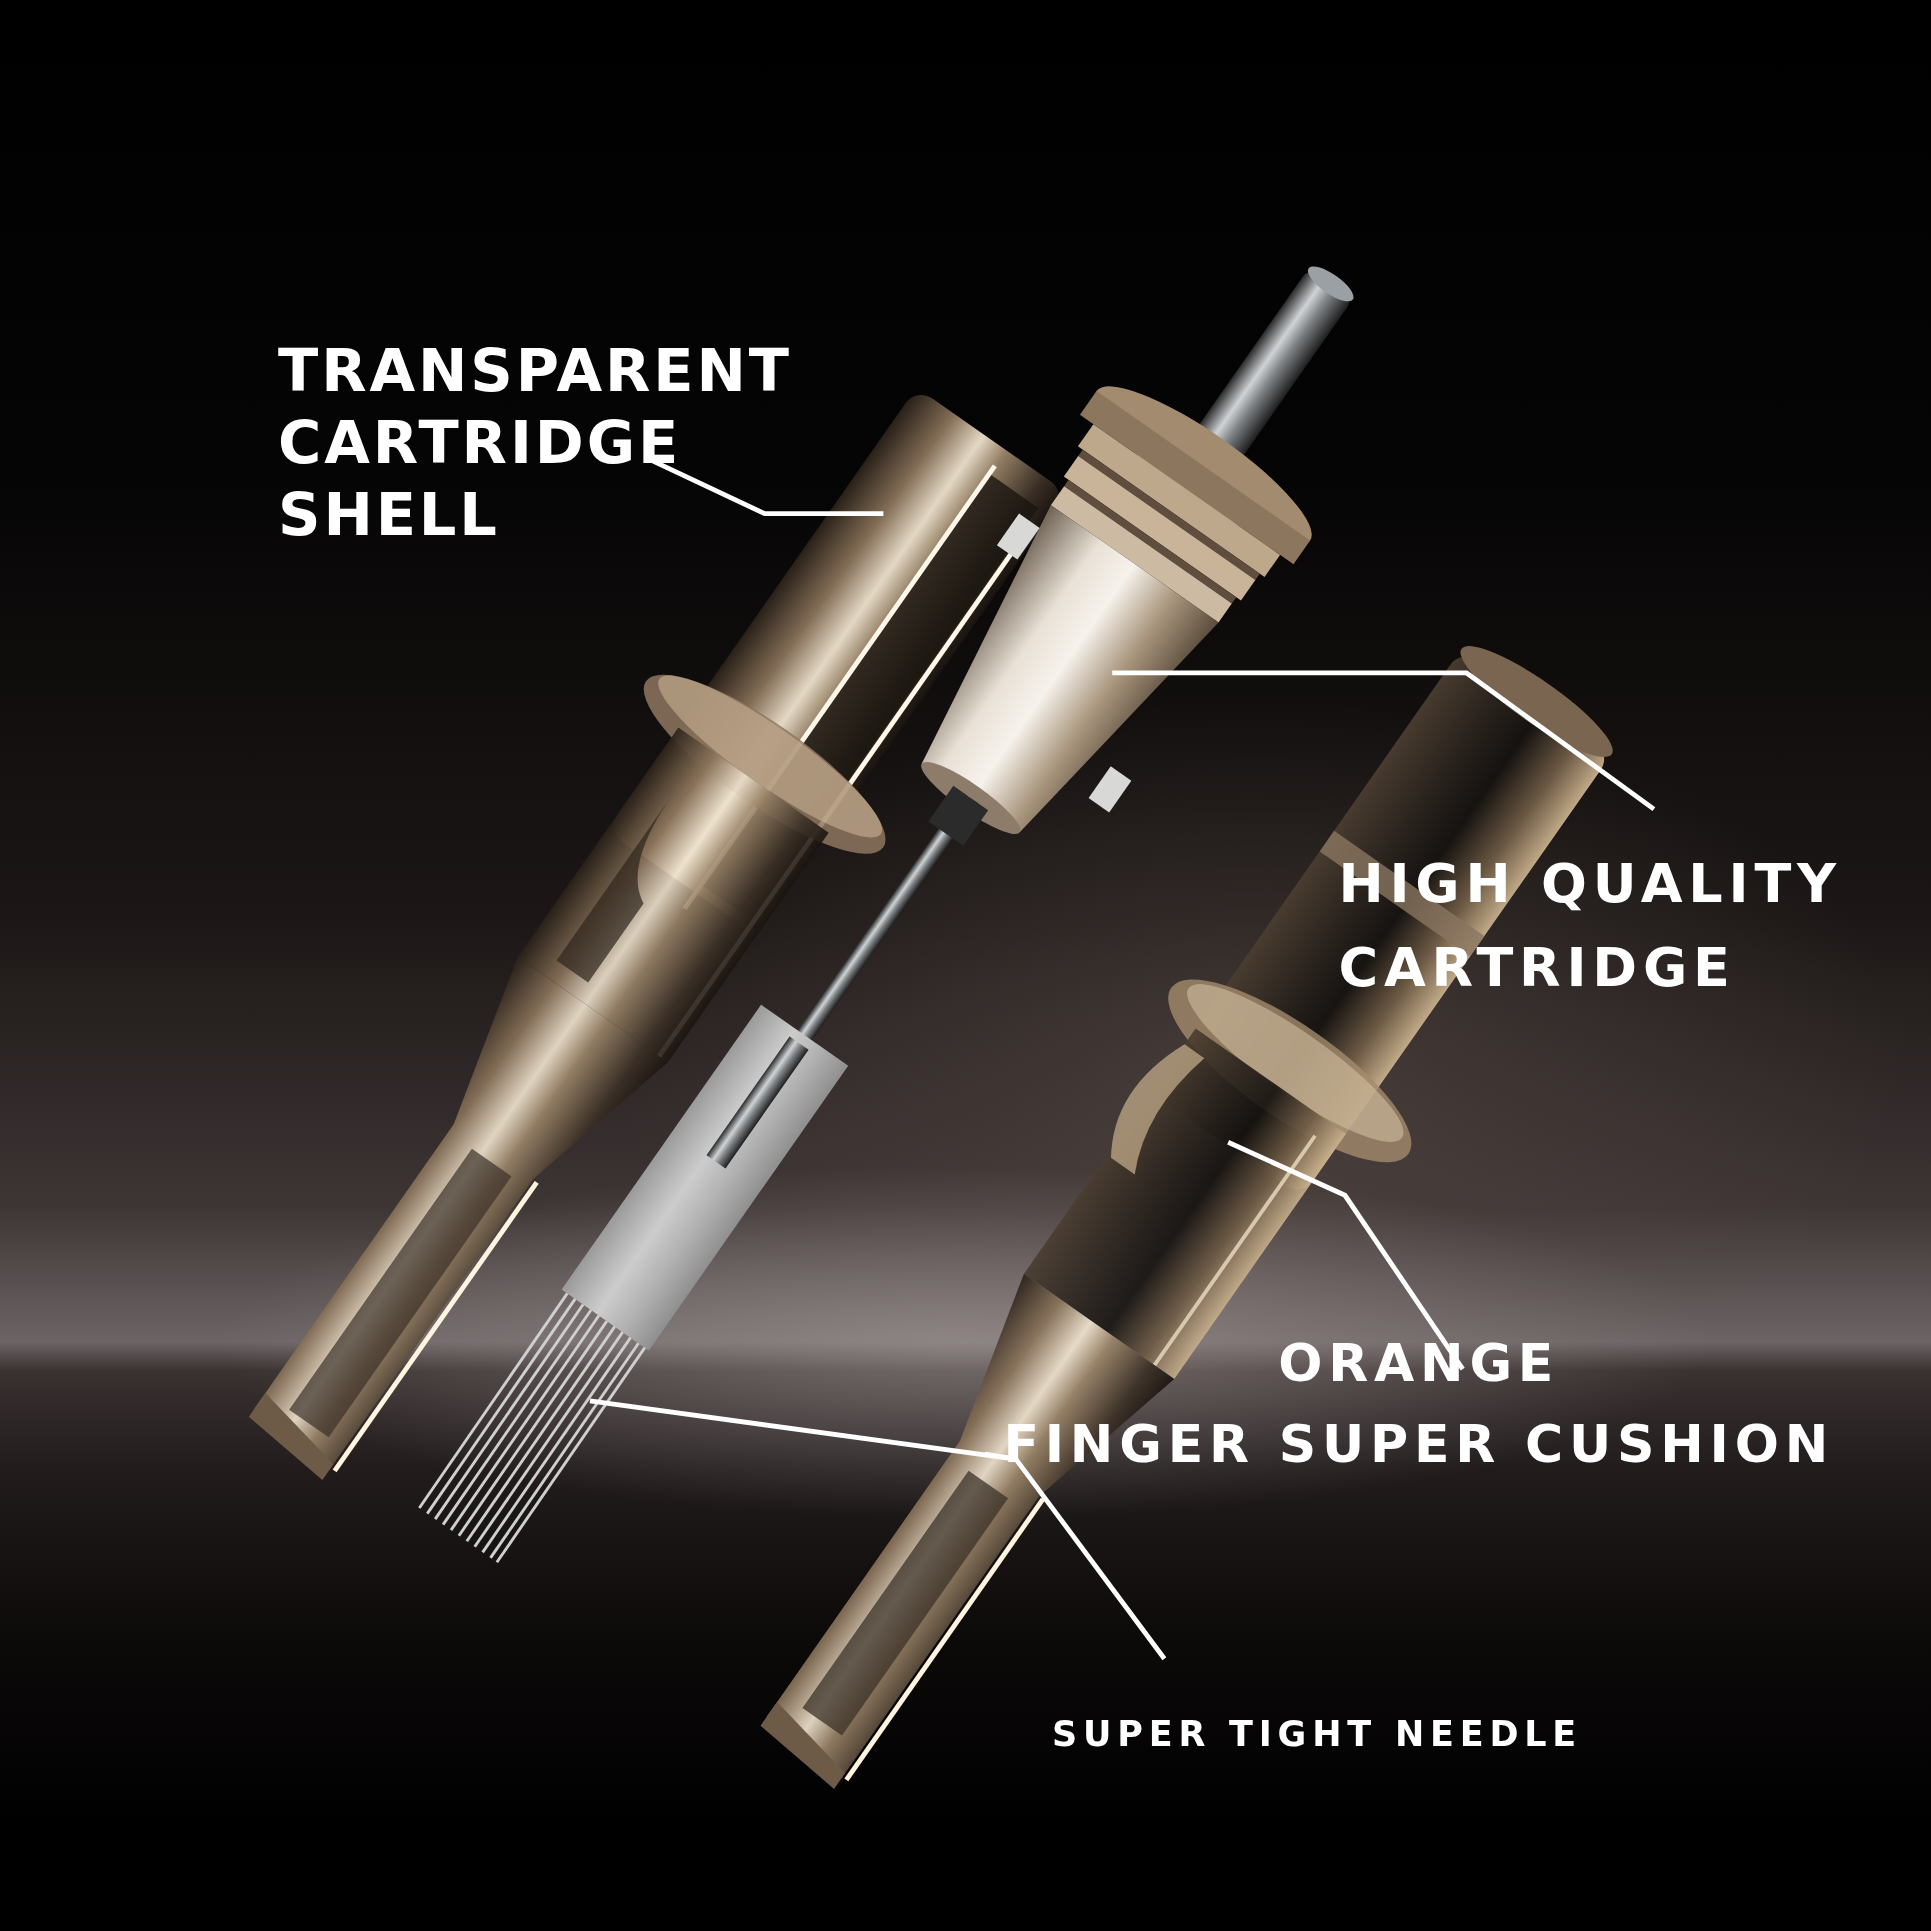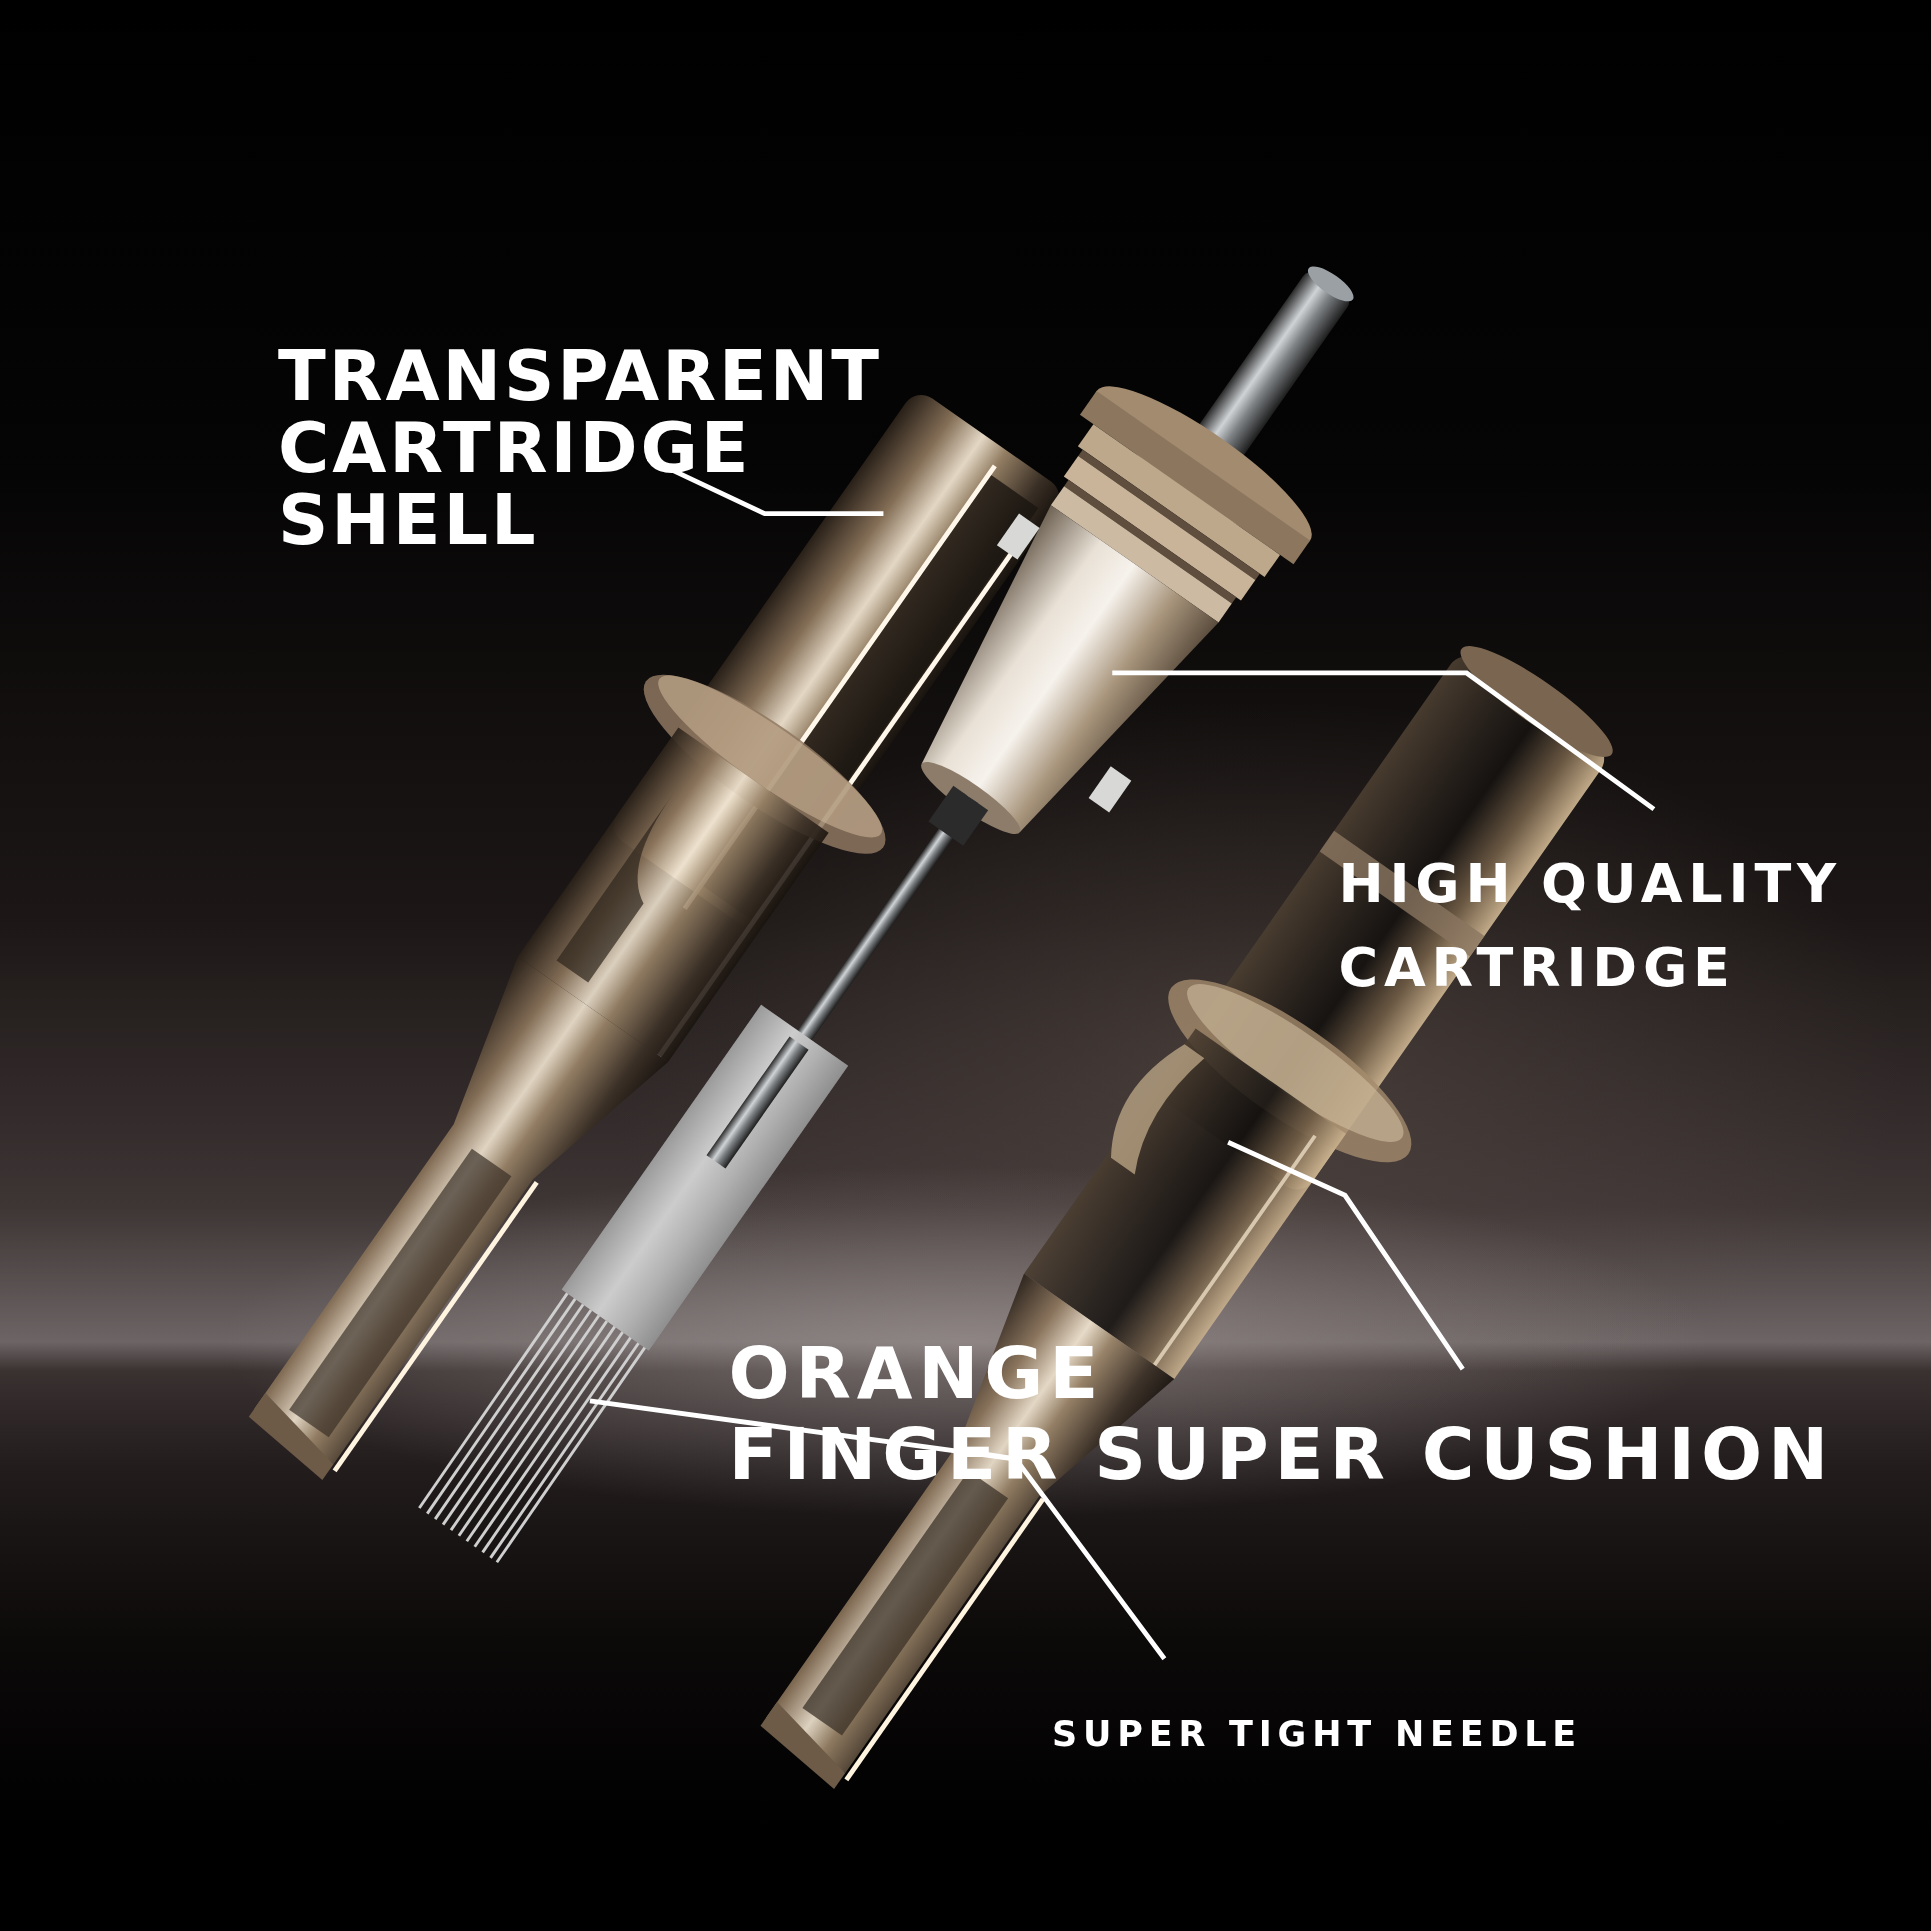--- a/index.html
+++ b/index.html
@@ -10,25 +10,25 @@
       radial-gradient(ellipse 869px 483px at 1255px 1062px, rgba(90,78,72,0.55), rgba(0,0,0,0) 75%),
       linear-gradient(to bottom, #000 0px, #060505 483px, #1c1716 917px, #3e3535 1207px, #6d6565 1342px, #3a3131 1371px, #221c1c 1468px, #0c0909 1641px, #000 1834px);
     font-family: "DejaVu Sans", sans-serif;
   }
   #stage svg.art { position:absolute; left:0; top:0; width:1931px; height:1931px; }
   .label {
     position:absolute; color:#fff; font-family:"DejaVu Sans", sans-serif;
     font-weight:bold; letter-spacing:3.9px; line-height:1; white-space:nowrap;
   }
   .label .line { display:block; }
-  #label-shell { left:278px; top:341px; font-size:70px; letter-spacing:2.9px; }
+  #label-shell { left:278px; top:341px; font-size:59px; letter-spacing:2.9px; }
   #label-shell .line { height:72px; }
   #label-silicone { right:89px; top:857px; font-size:54px; text-align:left; letter-spacing:5.8px; }
   #label-silicone .line { height:84px; }
-  #label-finger { right:97px; top:1337px; font-size:72px; text-align:left; letter-spacing:5.8px; }
+  #label-finger { right:97px; top:1337px; font-size:52px; text-align:center; letter-spacing:5.8px; }
   #label-finger .line { height:81px; }
   #label-needle { left:1052px; top:1717px; font-size:35px; letter-spacing:5.8px; }
 </style>
 </head>
 <body>
 
 <div id="stage">
 
   <svg class="art" viewBox="0 0 2000 2000" xmlns="http://www.w3.org/2000/svg">
     <defs>

